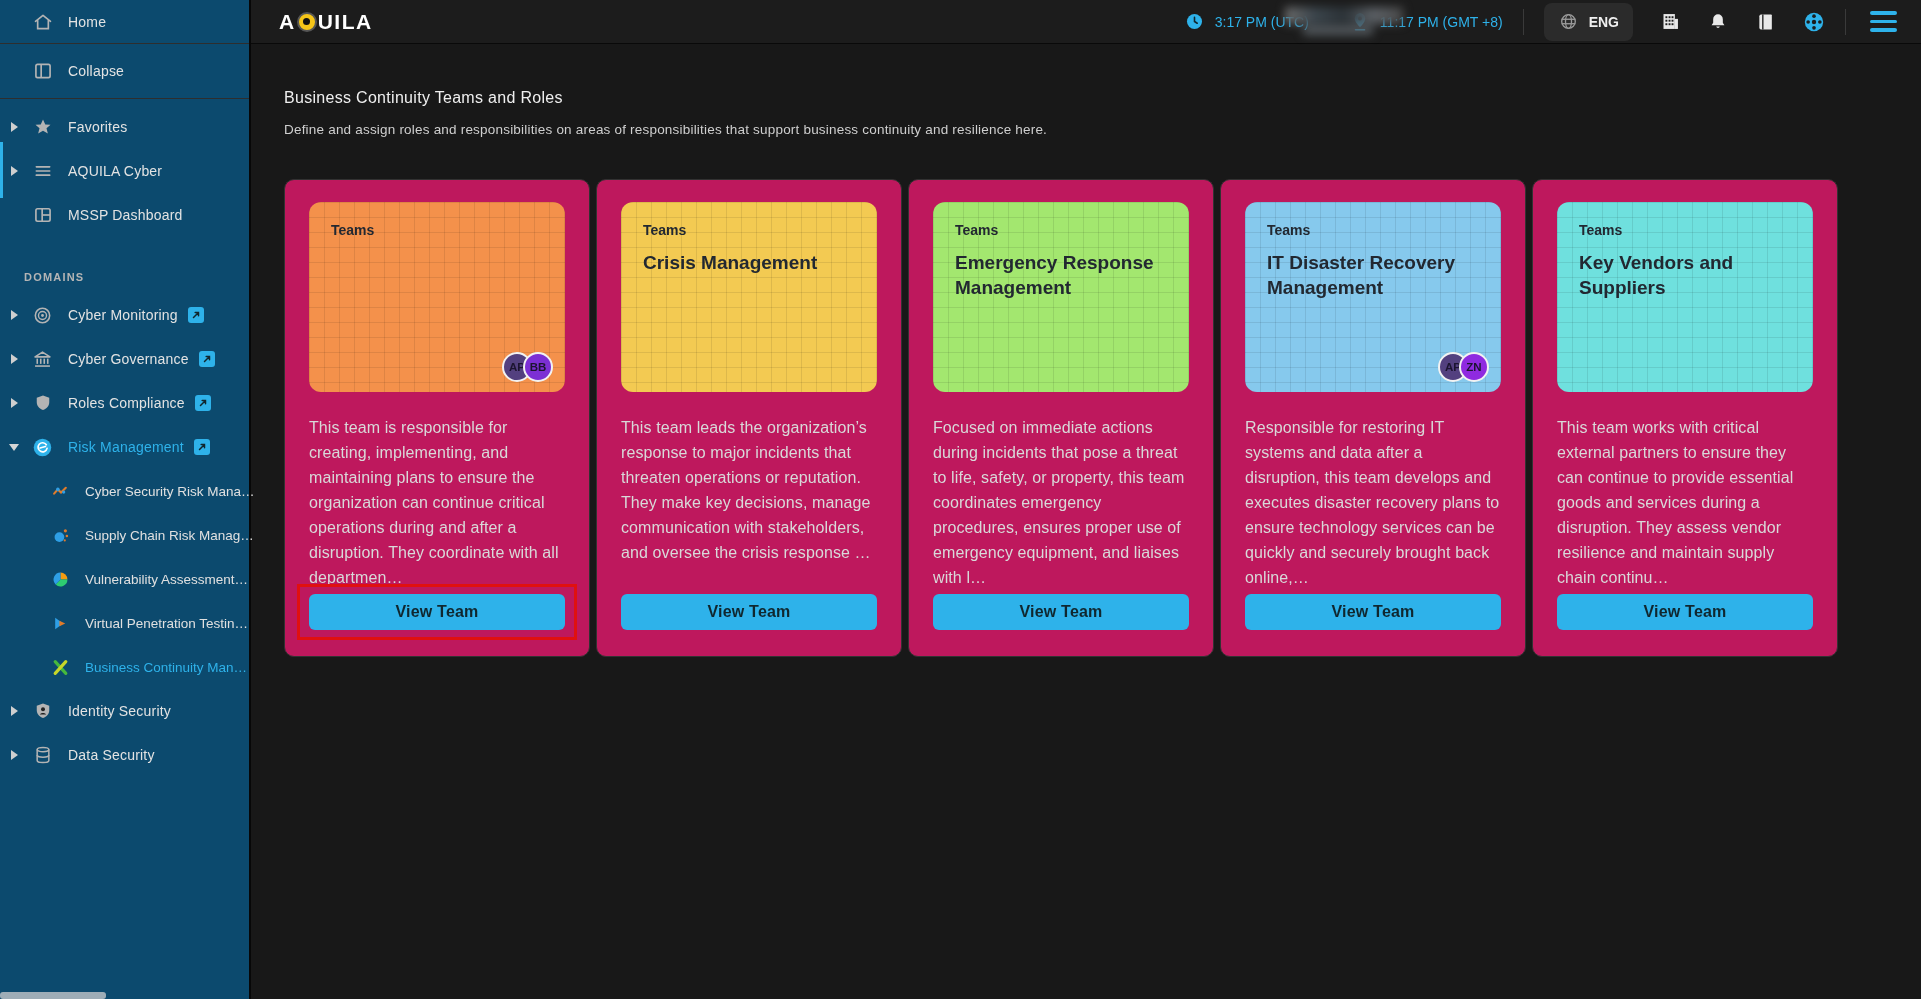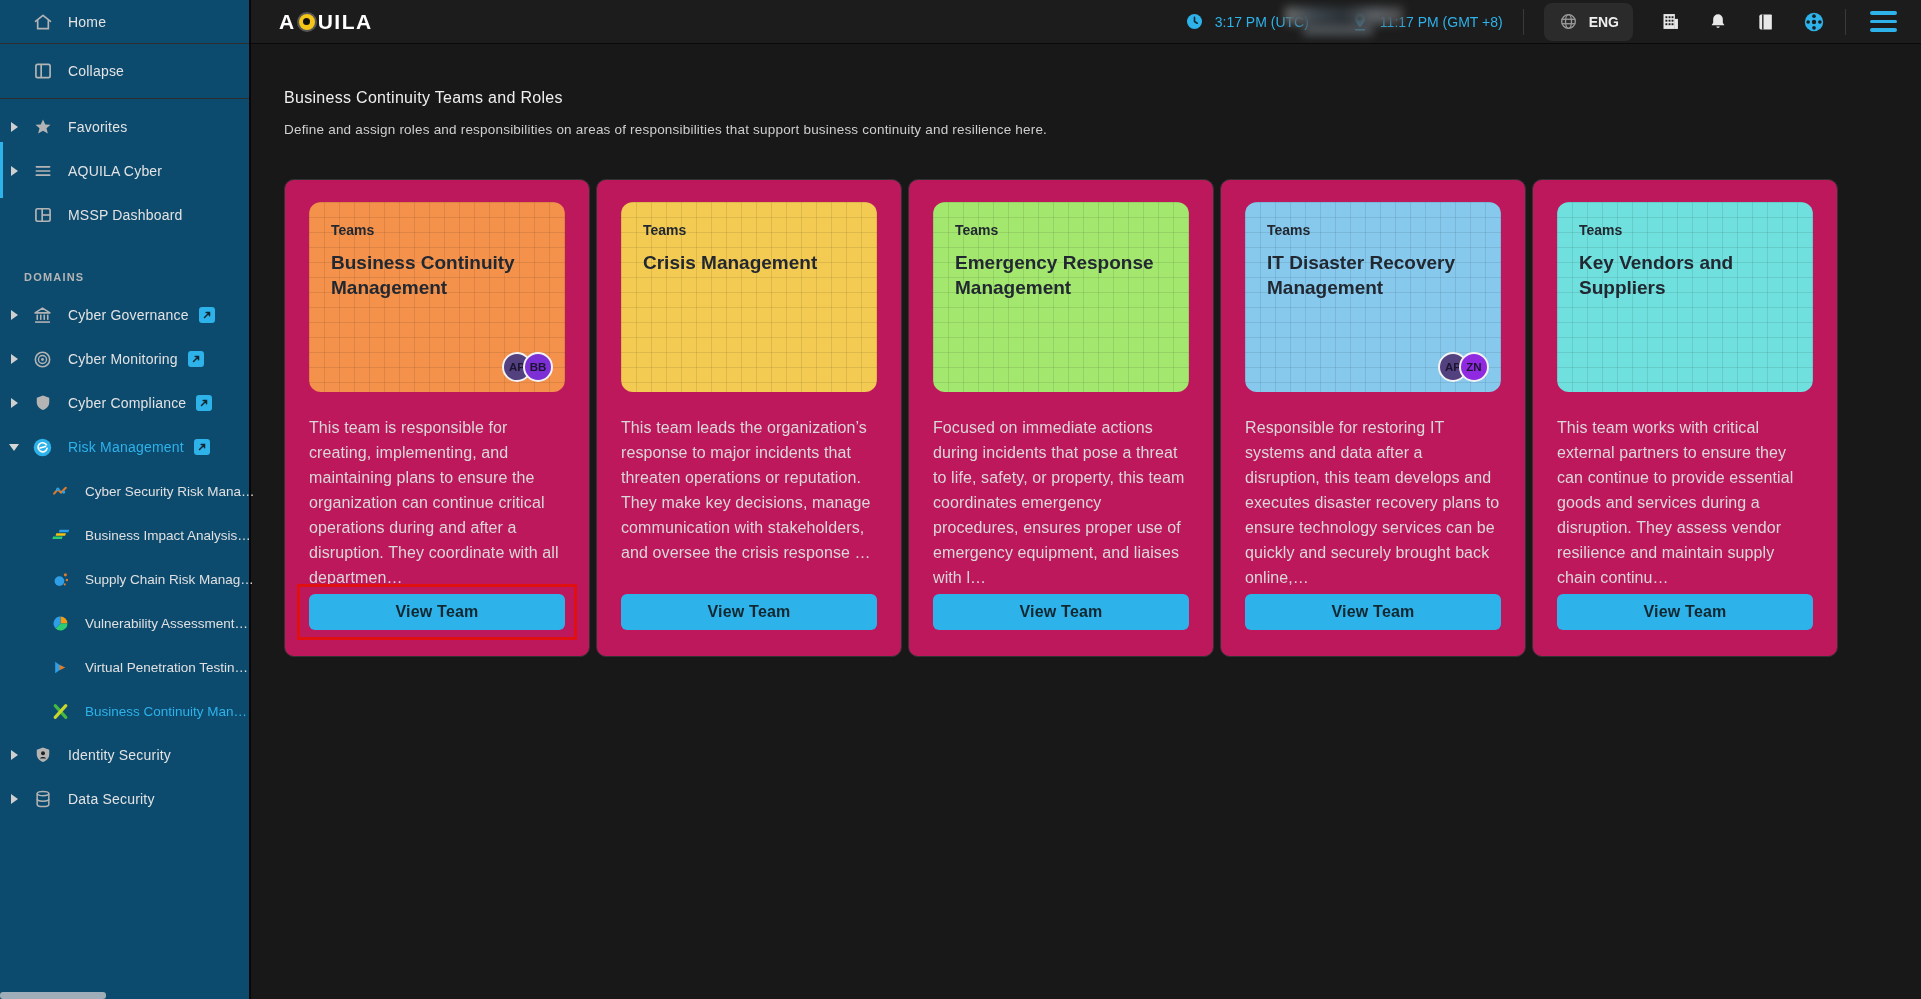--- a/index.html
+++ b/index.html
@@ -119,20 +119,37 @@
       <span class="side-label">MSSP Dashboard</span>
     </div>
   </div>
 
   <div class="domains-label">DOMAINS</div>
 
   <div class="side-row">
     <span class="caret-r"></span>
     <span class="side-ic">
       <svg width="21" height="21" viewBox="0 0 24 24">
+          <circle cx="12" cy="12" r="8.2" fill="none" stroke="#b4b4b4" stroke-width="1.8"></circle>
+          <circle cx="12" cy="12" r="4.6" fill="none" stroke="#b4b4b4" stroke-width="1.6"></circle>
+          <circle cx="12" cy="12" r="1.6" fill="#b4b4b4"></circle>
+        </svg>
+    </span>
+    <span class="side-label">Cyber Monitoring</span>
+    <span class="edit-badge">
+      <svg width="10" height="10" viewBox="0 0 12 12">
+          <path d="M3 9 9 3M5 3h4v4" fill="none" stroke="#10272f" stroke-width="1.8" stroke-linecap="round"></path>
+        </svg>
+    </span>
+  </div>
+
+  <div class="side-row">
+    <span class="caret-r"></span>
+    <span class="side-ic">
+      <svg width="21" height="21" viewBox="0 0 24 24">
           <path d="M3.5 9 12 3.5 20.5 9z" fill="none" stroke="#b4b4b4" stroke-width="1.8" stroke-linejoin="round"></path>
           <g stroke="#b4b4b4" stroke-width="1.8">
             <line x1="6" y1="11" x2="6" y2="17"></line>
             <line x1="10" y1="11" x2="10" y2="17"></line>
             <line x1="14" y1="11" x2="14" y2="17"></line>
             <line x1="18" y1="11" x2="18" y2="17"></line>
             <line x1="3.5" y1="19.5" x2="20.5" y2="19.5"></line>
           </g>
         </svg>
     </span>
@@ -140,42 +157,25 @@
     <span class="edit-badge">
       <svg width="10" height="10" viewBox="0 0 12 12">
           <path d="M3 9 9 3M5 3h4v4" fill="none" stroke="#10272f" stroke-width="1.8" stroke-linecap="round"></path>
         </svg>
     </span>
   </div>
 
   <div class="side-row">
     <span class="caret-r"></span>
     <span class="side-ic">
-      <svg width="21" height="21" viewBox="0 0 24 24">
-          <circle cx="12" cy="12" r="8.2" fill="none" stroke="#b4b4b4" stroke-width="1.8"></circle>
-          <circle cx="12" cy="12" r="4.6" fill="none" stroke="#b4b4b4" stroke-width="1.6"></circle>
-          <circle cx="12" cy="12" r="1.6" fill="#b4b4b4"></circle>
-        </svg>
-    </span>
-    <span class="side-label">Cyber Monitoring</span>
-    <span class="edit-badge">
-      <svg width="10" height="10" viewBox="0 0 12 12">
-          <path d="M3 9 9 3M5 3h4v4" fill="none" stroke="#10272f" stroke-width="1.8" stroke-linecap="round"></path>
-        </svg>
-    </span>
-  </div>
-
-  <div class="side-row">
-    <span class="caret-r"></span>
-    <span class="side-ic">
       <svg width="20" height="20" viewBox="0 0 24 24">
           <path d="M12 3l7.5 2.6v5.2c0 4.6-3.1 8.1-7.5 9.7-4.4-1.6-7.5-5.1-7.5-9.7V5.6z" fill="#b4b4b4"></path>
         </svg>
     </span>
-    <span class="side-label">Cyber Compliance</span>
+    <span class="side-label">Roles Compliance</span>
     <span class="edit-badge">
       <svg width="10" height="10" viewBox="0 0 12 12">
           <path d="M3 9 9 3M5 3h4v4" fill="none" stroke="#10272f" stroke-width="1.8" stroke-linecap="round"></path>
         </svg>
     </span>
   </div>
 
   <div class="side-row active">
     <span class="caret-d"></span>
     <span class="side-ic">
@@ -195,32 +195,20 @@
 
   <div class="sub-row">
     <span class="sub-ic">
       <svg width="17" height="17" viewBox="0 0 16 16">
           <polyline points="2,10 5.5,6 8.5,9 13,4.5" fill="none" stroke="#e07b2a" stroke-width="2" stroke-linecap="round"></polyline>
           <circle cx="5.5" cy="6" r="1.7" fill="#2e9fe6"></circle>
           <circle cx="11" cy="8.5" r="1.5" fill="#2e9fe6"></circle>
         </svg>
     </span>
     <span class="sub-label">Cyber Security Risk Mana…</span>
-  </div>
-  <div class="sub-row">
-    <span class="sub-ic">
-      <svg width="17" height="17" viewBox="0 0 16 16">
-          <g transform="skewX(-18)">
-            <rect x="4" y="9" width="9" height="2.4" fill="#2ecc71"></rect>
-            <rect x="6" y="5.8" width="9" height="2.4" fill="#f1c40f"></rect>
-            <rect x="8" y="2.6" width="9" height="2.4" fill="#2e9fe6"></rect>
-          </g>
-        </svg>
-    </span>
-    <span class="sub-label">Business Impact Analysis…</span>
   </div>
   <div class="sub-row">
     <span class="sub-ic">
       <svg width="17" height="17" viewBox="0 0 16 16">
           <circle cx="7" cy="9.5" r="4.6" fill="#2e9fe6"></circle>
           <circle cx="12.6" cy="3.6" r="1.5" fill="#e07b2a"></circle>
           <circle cx="14" cy="8.4" r="1.2" fill="#e07b2a"></circle>
           <circle cx="12" cy="12.6" r="1" fill="#e07b2a"></circle>
         </svg>
     </span>
@@ -382,21 +370,20 @@
 
 <div class="main">
   <div class="page-title">Business Continuity Teams and Roles</div>
   <div class="page-subtitle">Define and assign roles and responsibilities on areas of responsibilities that support business continuity and resilience here.</div>
 
   <div class="cards">
 
     <div class="card">
       <div class="hero" style="background-color: rgb(244, 145, 75);">
         <div class="hero-tag">Teams</div>
-        <div class="hero-title">Business Continuity Management</div>
         <div class="avatars">
           <span class="avatar" style="background-color: rgb(83, 64, 127);">AP</span>
           <span class="avatar" style="background-color: rgb(124, 47, 212);">BB</span>
         </div>
       </div>
       <p class="card-desc">This team is responsible for creating, implementing, and maintaining plans to ensure the organization can continue critical operations during and after a disruption. They coordinate with all departmen…</p>
       <div class="btn-wrap">
         <button class="view-btn">View Team</button>
         <div class="red-box"></div>
       </div>

